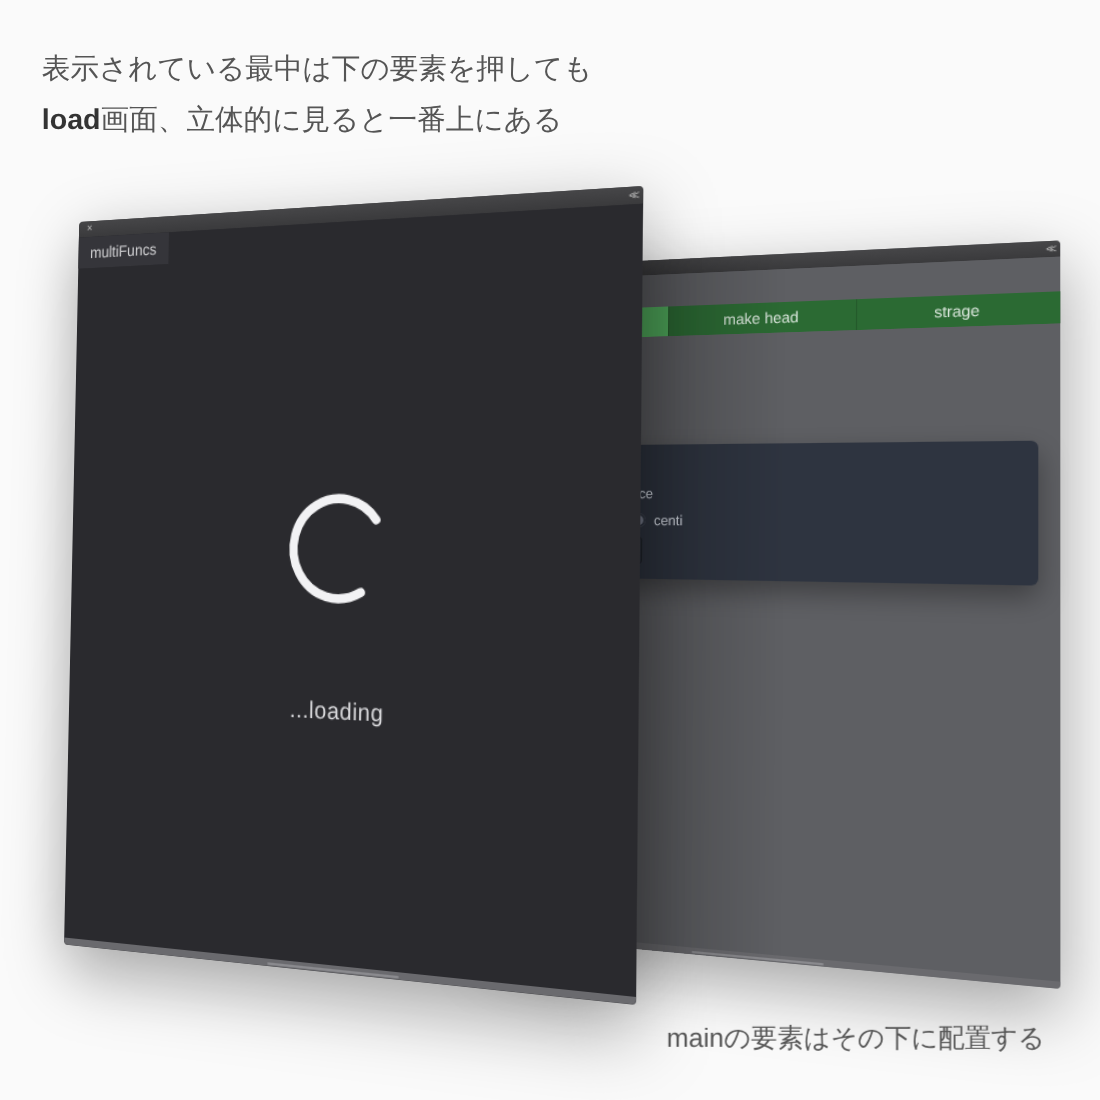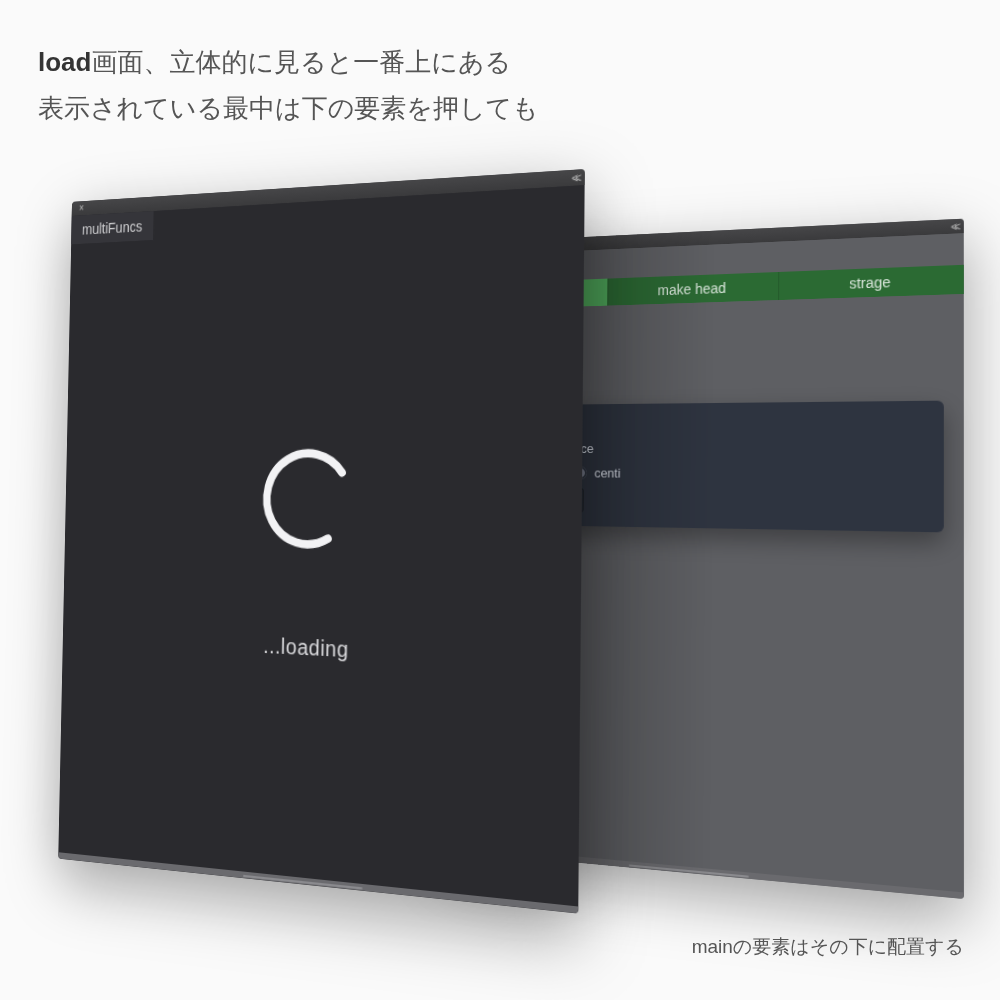--- a/index.html
+++ b/index.html
@@ -2,21 +2,21 @@
 <html><head>
 <meta charset="utf-8">
 <style>
   * { box-sizing: border-box; margin: 0; padding: 0; }
   html, body { width: 1000px; height: 1000px; background: #fafafa; font-family: "Hiragino Sans", "Helvetica Neue", Arial, sans-serif; overflow: hidden; }
 
   .stage { position: relative; width: 1000px; height: 1000px; perspective: 1400px; perspective-origin: 50% 45%; }
 
   .caption-top { position: absolute; top: 40px; left: 38px; font-size: 26px; color: #555; line-height: 1.75; font-weight: 400; }
   .caption-top b { font-weight: 700; color: #333; }
-  .caption-bot { position: absolute; bottom: 40px; right: 36px; font-size: 19px; color: #555; }
+  .caption-bot { position: absolute; bottom: 40px; right: 50px; font-size: 24px; color: #555; }
 
   
   .panel {
     position: absolute;
     width: 520px;
     height: 640px;
     background: #555659;
     border-radius: 4px;
     box-shadow: 0 20px 60px rgba(0,0,0,.35);
     transform-style: preserve-3d;
@@ -112,24 +112,24 @@
     background:linear-gradient(90deg, rgba(0,0,0,.45), rgba(0,0,0,0) 55%);
     pointer-events:none;
   }
 </style>
 </head>
 <body>
 
 <div class="stage">
 
   <div class="caption-top">
+    <div>表示されている最中は下の要素を押しても</div>
     <div>
       <b>load</b><span>画面、立体的に見ると一番上にある</span>
     </div>
-    <div>表示されている最中は下の要素を押しても</div>
   </div>
 
   <div class="panel panel-back">
     <div class="titlebar-strip">
       <span class="close-x">×</span>
     </div>
     <span class="corner-chevrons">&lt;&lt;</span>
     <div>
       <span class="app-title">multiFuncs</span>
     </div>

